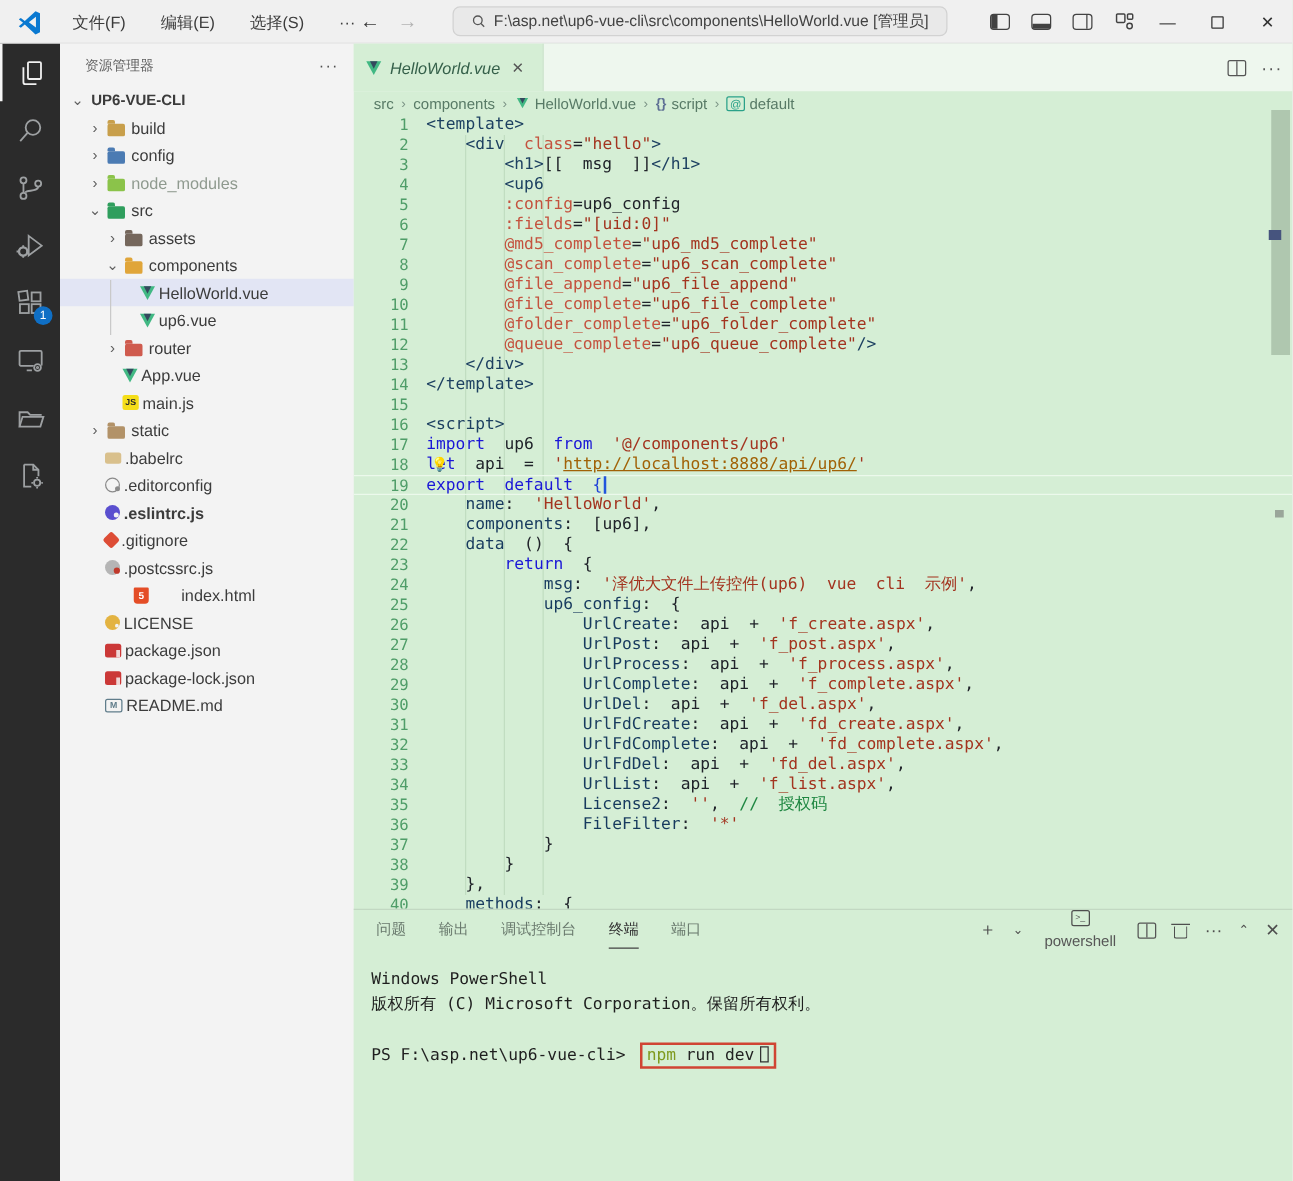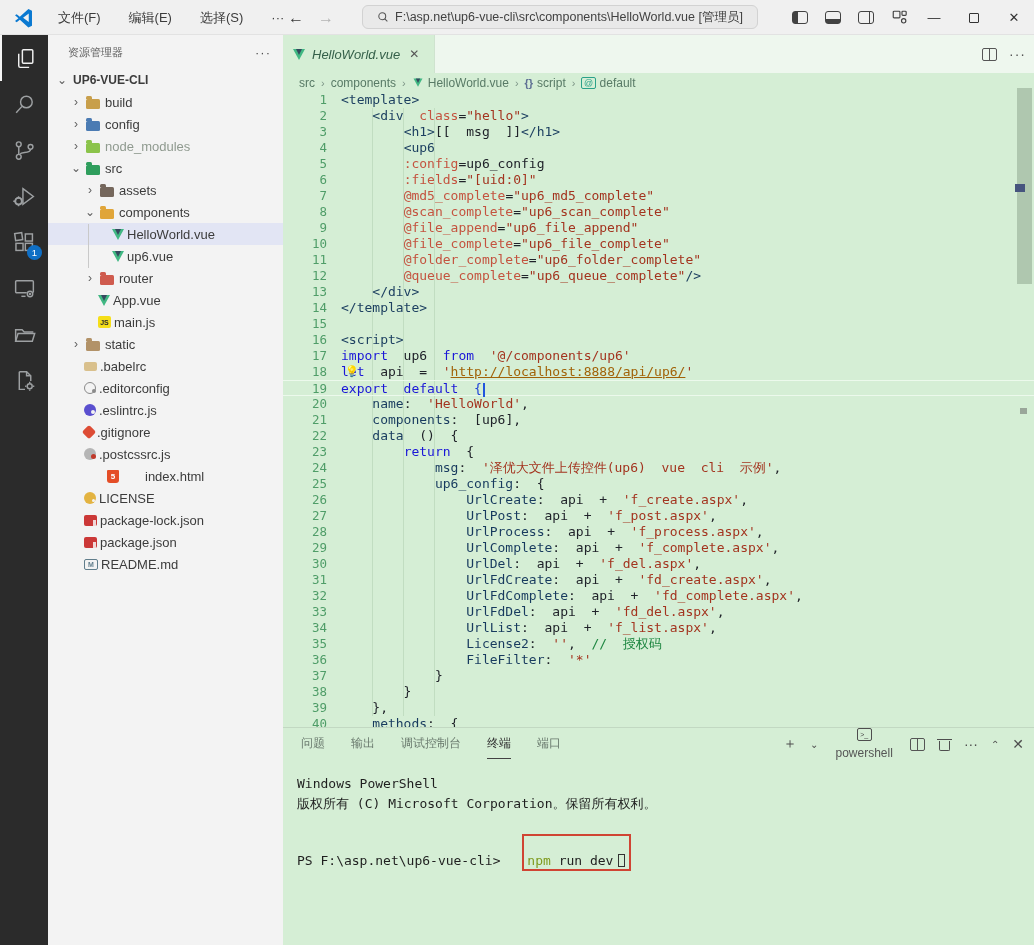--- a/index.html
+++ b/index.html
@@ -118,21 +118,21 @@
   .pa-chev { font-size:10px; color:#4e4e4e; }
   #shell-item { display:flex; align-items:center; gap:5px; margin:0 4px;flex-direction:column; }
   .ps-ic { width:15px; height:13px; border:1.4px solid #4e4e4e; border-radius:2px; font-size:7px; line-height:11px; text-align:center; color:#4e4e4e; }
   #shell-label { font-size:12px; color:#565656; }
   .trash-ic { width:13px; height:13px; position:relative; border:none; }
   .trash-ic::before { content:""; position:absolute; left:1px; right:1px; top:3px; bottom:0; border:1.3px solid #4e4e4e; border-top:none; border-radius:0 0 2px 2px; }
   .trash-ic::after { content:""; position:absolute; left:-1px; right:-1px; top:1.5px; border-top:1.3px solid #4e4e4e; }
 
   #terminal { position:absolute; left:14px; top:46px; font-family:"DejaVu Sans Mono","Liberation Mono",monospace; font-size:13px; color:#1f1f1f; }
   .tline { height:20px; line-height:20px; white-space:pre; }
-  .cmdbox { display:inline-block; border:2px solid #d04433; padding:16px 4px 0 3px; margin-left:14px; line-height:17px; }
+  .cmdbox { display:inline-block; border:2px solid #d04433; padding:0 4px 0 3px; margin-left:4px; line-height:17px; }
   .seg-cmd { color:#7f9a1e; }
   .seg-arg { color:#222; }
   .tcursor { display:inline-block; width:7px; height:13px; border:1.3px solid #333; vertical-align:-2px; margin-left:5px; }
 </style>
 </head>
 <body>
 
 <div id="app">
 
   <div id="titlebar">
@@ -328,21 +328,21 @@
         <div class="trow" style="padding-left: 20px;">
           <span class="chev"></span>
           <span class="fi fi-babel"></span>
           <span class="tlabel">.babelrc</span>
         </div>
         <div class="trow" style="padding-left: 20px;">
           <span class="chev"></span>
           <span class="fi fi-editorconfig"></span>
           <span class="tlabel">.editorconfig</span>
         </div>
-        <div class="trow" style="padding-left: 20px;">
+        <div class="trow" style="padding-left: 20px; font-weight: bold;">
           <span class="chev"></span>
           <span class="fi fi-eslint"></span>
           <span class="tlabel">.eslintrc.js</span>
         </div>
         <div class="trow" style="padding-left: 20px;">
           <span class="chev"></span>
           <span class="fi fi-git"></span>
           <span class="tlabel">.gitignore</span>
         </div>
         <div class="trow" style="padding-left: 20px;">
@@ -356,26 +356,26 @@
           <span class="tlabel">index.html</span>
         </div>
         <div class="trow" style="padding-left: 20px;">
           <span class="chev"></span>
           <span class="fi fi-license"></span>
           <span class="tlabel">LICENSE</span>
         </div>
         <div class="trow" style="padding-left: 20px;">
           <span class="chev"></span>
           <span class="fi fi-npm"></span>
+          <span class="tlabel">package.json</span>
+        </div>
+        <div class="trow" style="padding-left: 20px;">
+          <span class="chev"></span>
+          <span class="fi fi-npm"></span>
           <span class="tlabel">package-lock.json</span>
-        </div>
-        <div class="trow" style="padding-left: 20px;">
-          <span class="chev"></span>
-          <span class="fi fi-npm"></span>
-          <span class="tlabel">package.json</span>
         </div>
         <div class="trow" style="padding-left: 20px;">
           <span class="chev"></span>
           <span class="fi fi-md"></span>
           <span class="tlabel">README.md</span>
         </div>
       </div>
     <div id="tree-guide"></div>
   </div>
 

